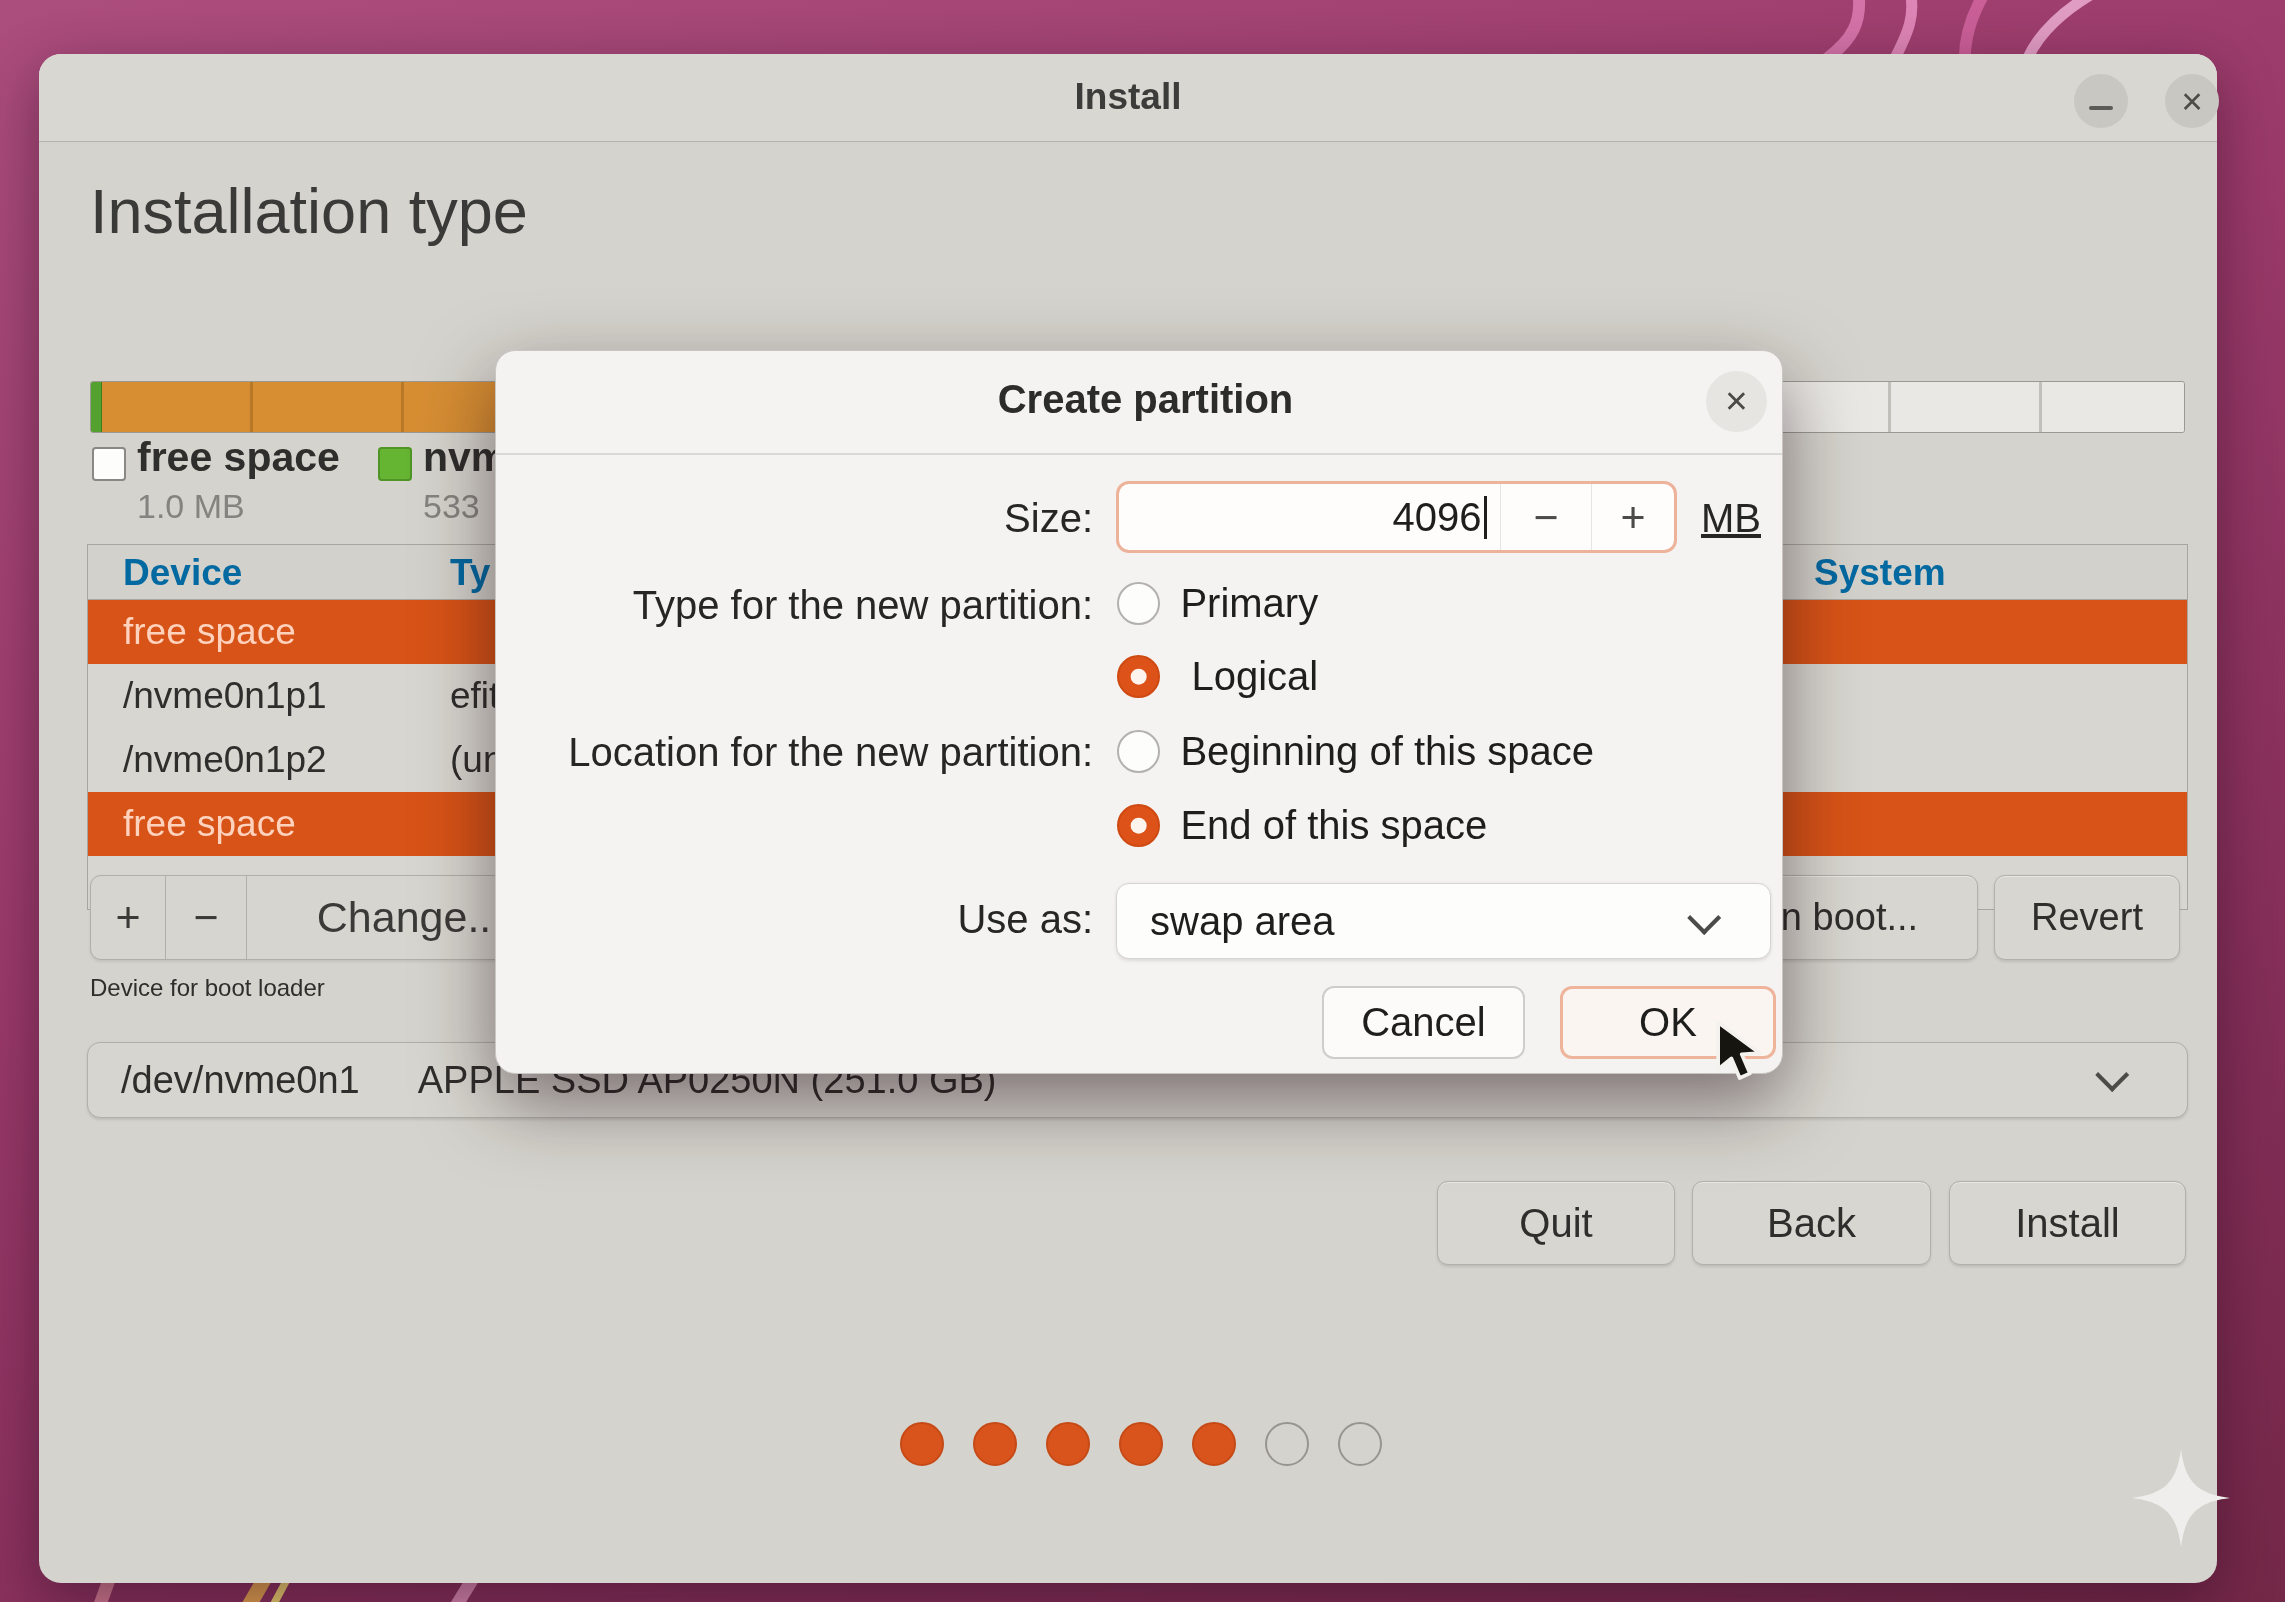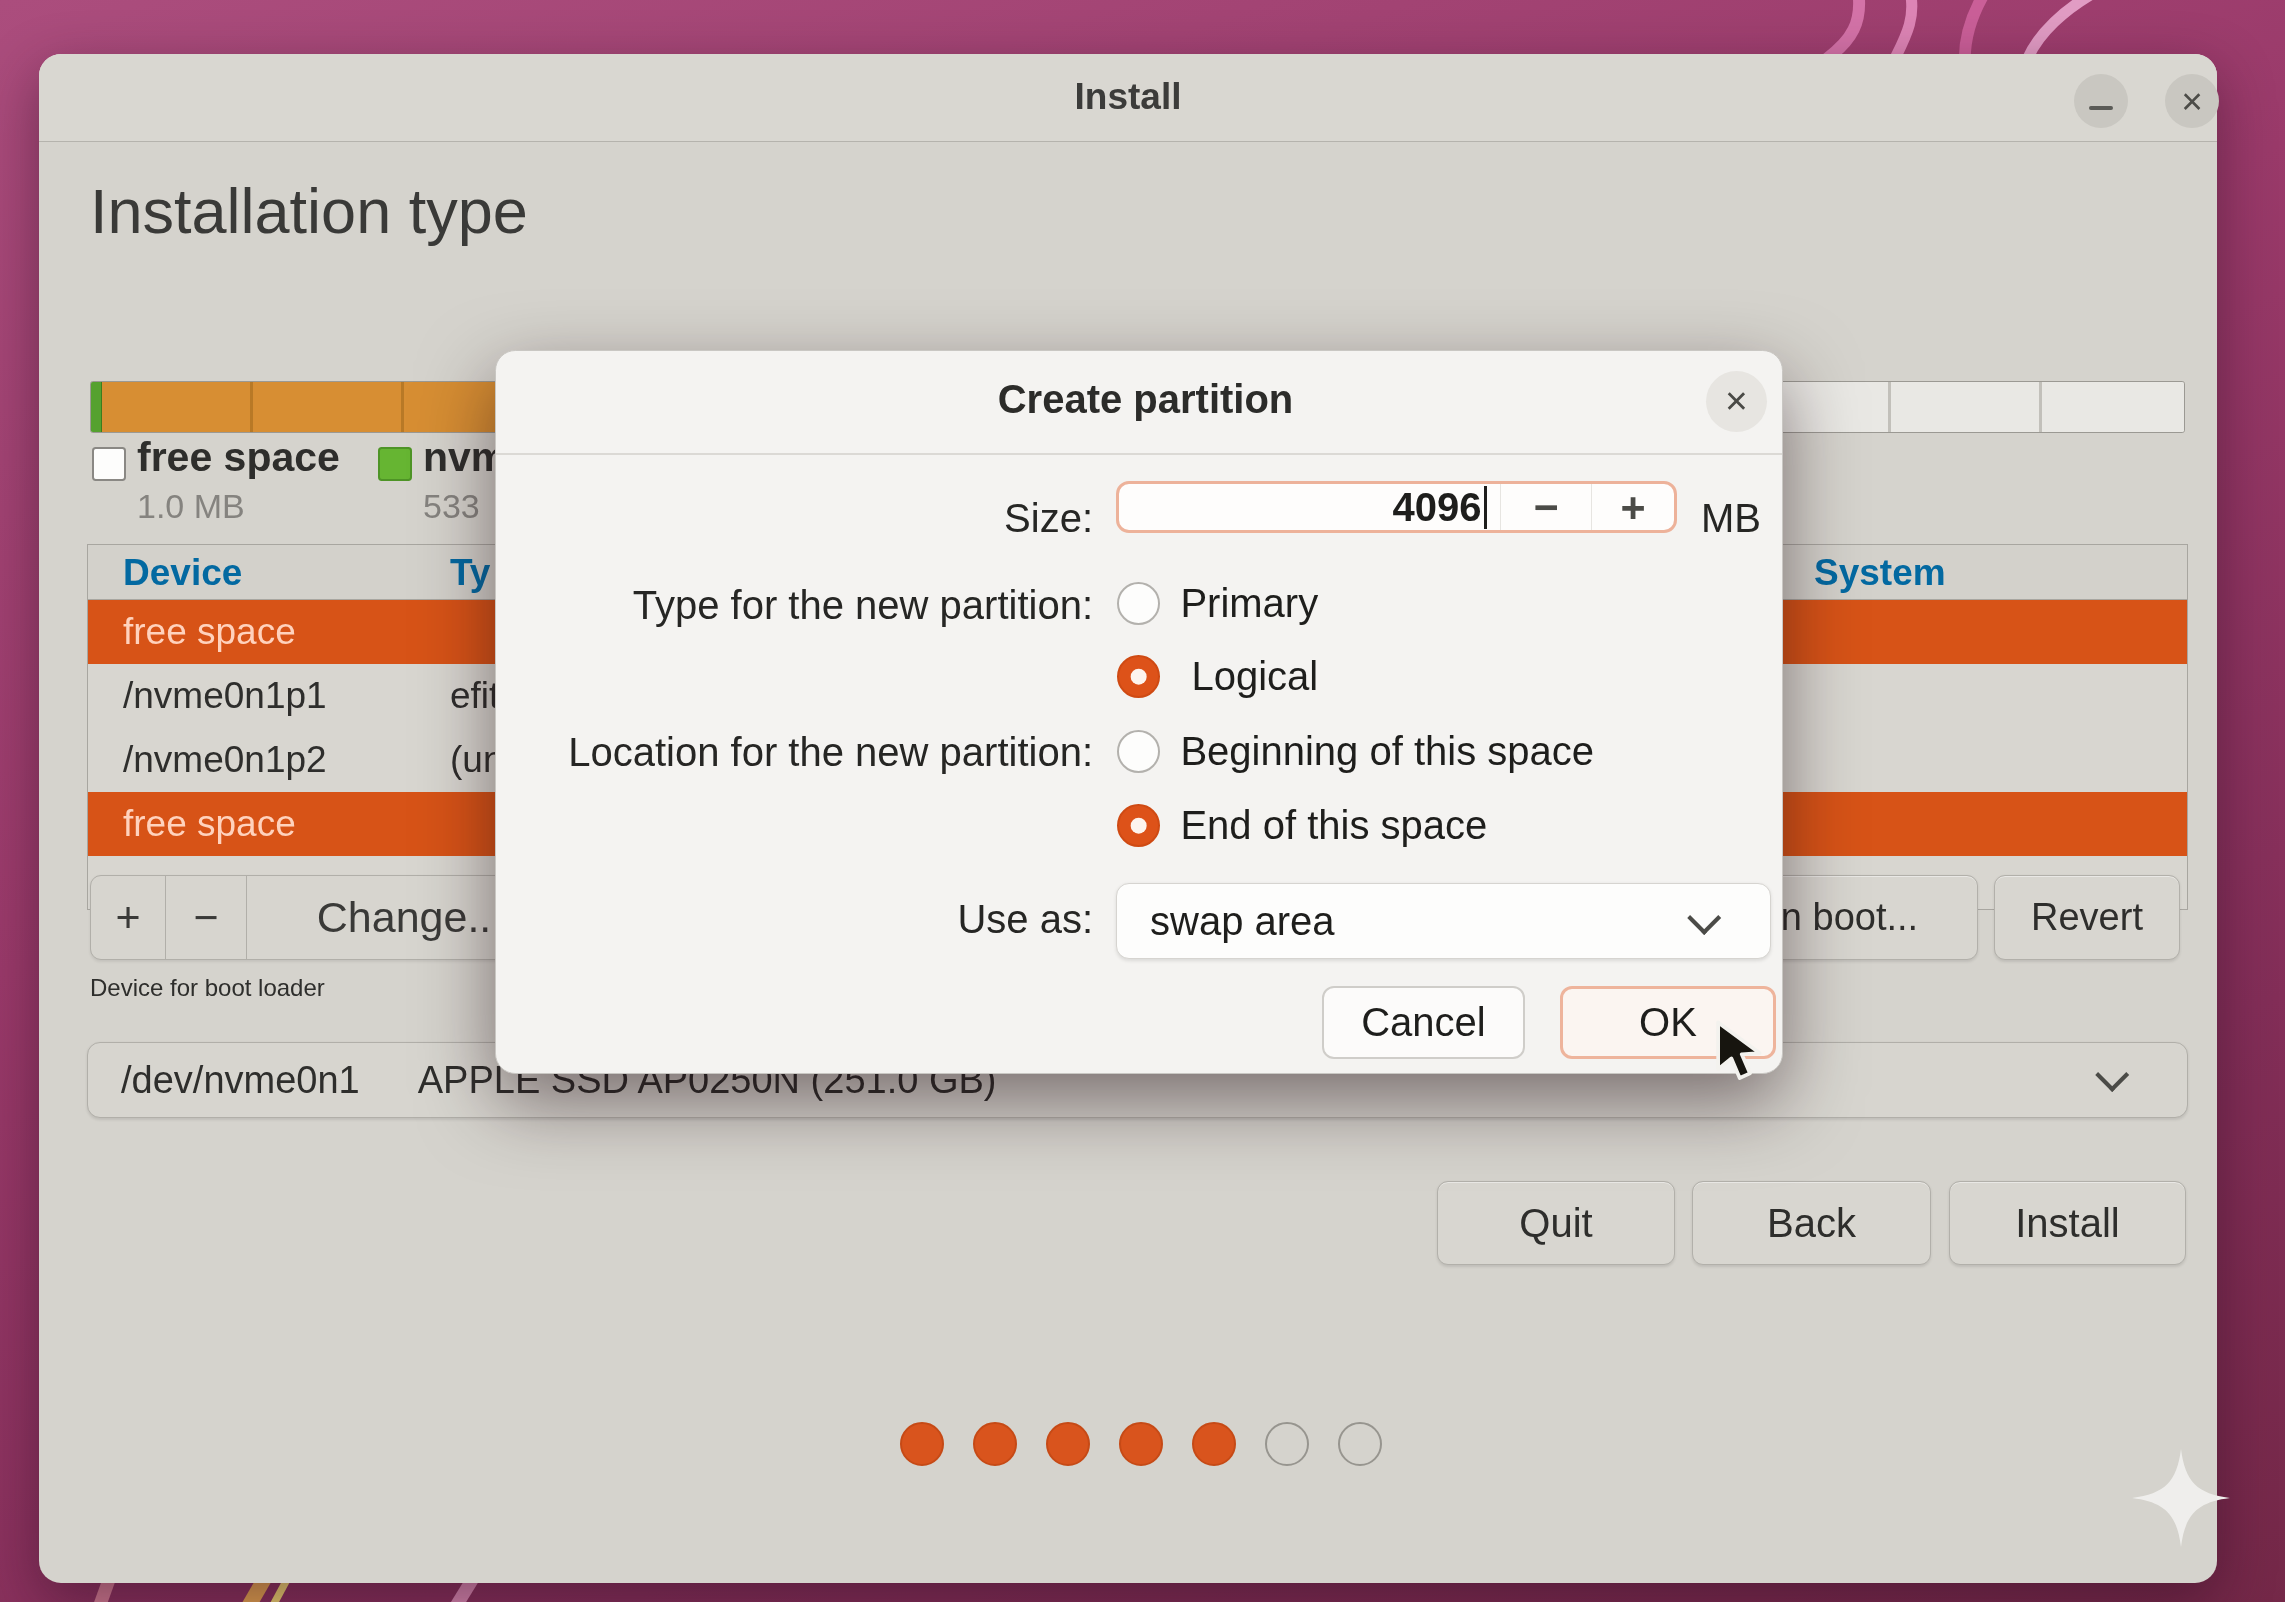--- a/index.html
+++ b/index.html
@@ -134,33 +134,33 @@
     background:#e7e5e1;display:flex;align-items:center;justify-content:center;
     font-size:39px;color:#4a4a46;
   }
   .dlg-label{position:absolute;width:575px;text-align:right;font-size:40px;color:#262624;white-space:nowrap;}
   #lbl-size{left:22px;top:145px;}
   #lbl-type{left:22px;top:232px;}
   #lbl-location{left:22px;top:379px;}
   #lbl-useas{left:22px;top:546px;}
   
   #spinbox{
-    position:absolute;left:620px;top:130px;width:561px;height:52px;
+    position:absolute;left:620px;top:130px;width:561px;height:72px;
     background:#fefdfc;border:3.7px solid #edb29a;border-radius:13px;
-    display:flex;box-sizing:border-box;font-weight:bold;
+    display:flex;box-sizing:border-box;
   }
   #spin-value{
     flex:1;display:flex;align-items:center;justify-content:flex-end;
     font-size:40px;color:#1e1e1c;padding-right:3.7px;
   }
   .caret{width:2.8px;height:43px;background:#1e1e1c;margin-left:2.8px;margin-right:9.3px;}
   .spin-btn{display:flex;align-items:center;justify-content:center;font-size:43px;color:#4b4b47;border-left:1.9px solid #e7e5e1;}
   #spin-minus{width:90px;}
   #spin-plus{width:82px;}
-  #lbl-mb{position:absolute;left:1205px;top:145px;font-size:40px;color:#262624;}
+  #lbl-mb{position:absolute;left:1205px;top:145px;font-size:40px;color:#262624;text-decoration:underline;}
   
   .radio-row{position:absolute;left:621px;display:flex;align-items:center;}
   #radio-primary{top:230px;} #radio-logical{top:303px;gap:11px;}
   #radio-beginning{top:378px;} #radio-end{top:452px;}
   .radio{
     width:43px;height:43px;border-radius:50%;box-sizing:border-box;flex:none;
     background:#fdfdfc;border:2.8px solid #b3b1ad;position:relative;
   }
   .radio.selected{background:#dd5219;border-color:#cf4a13;}
   .radio.selected::after{

